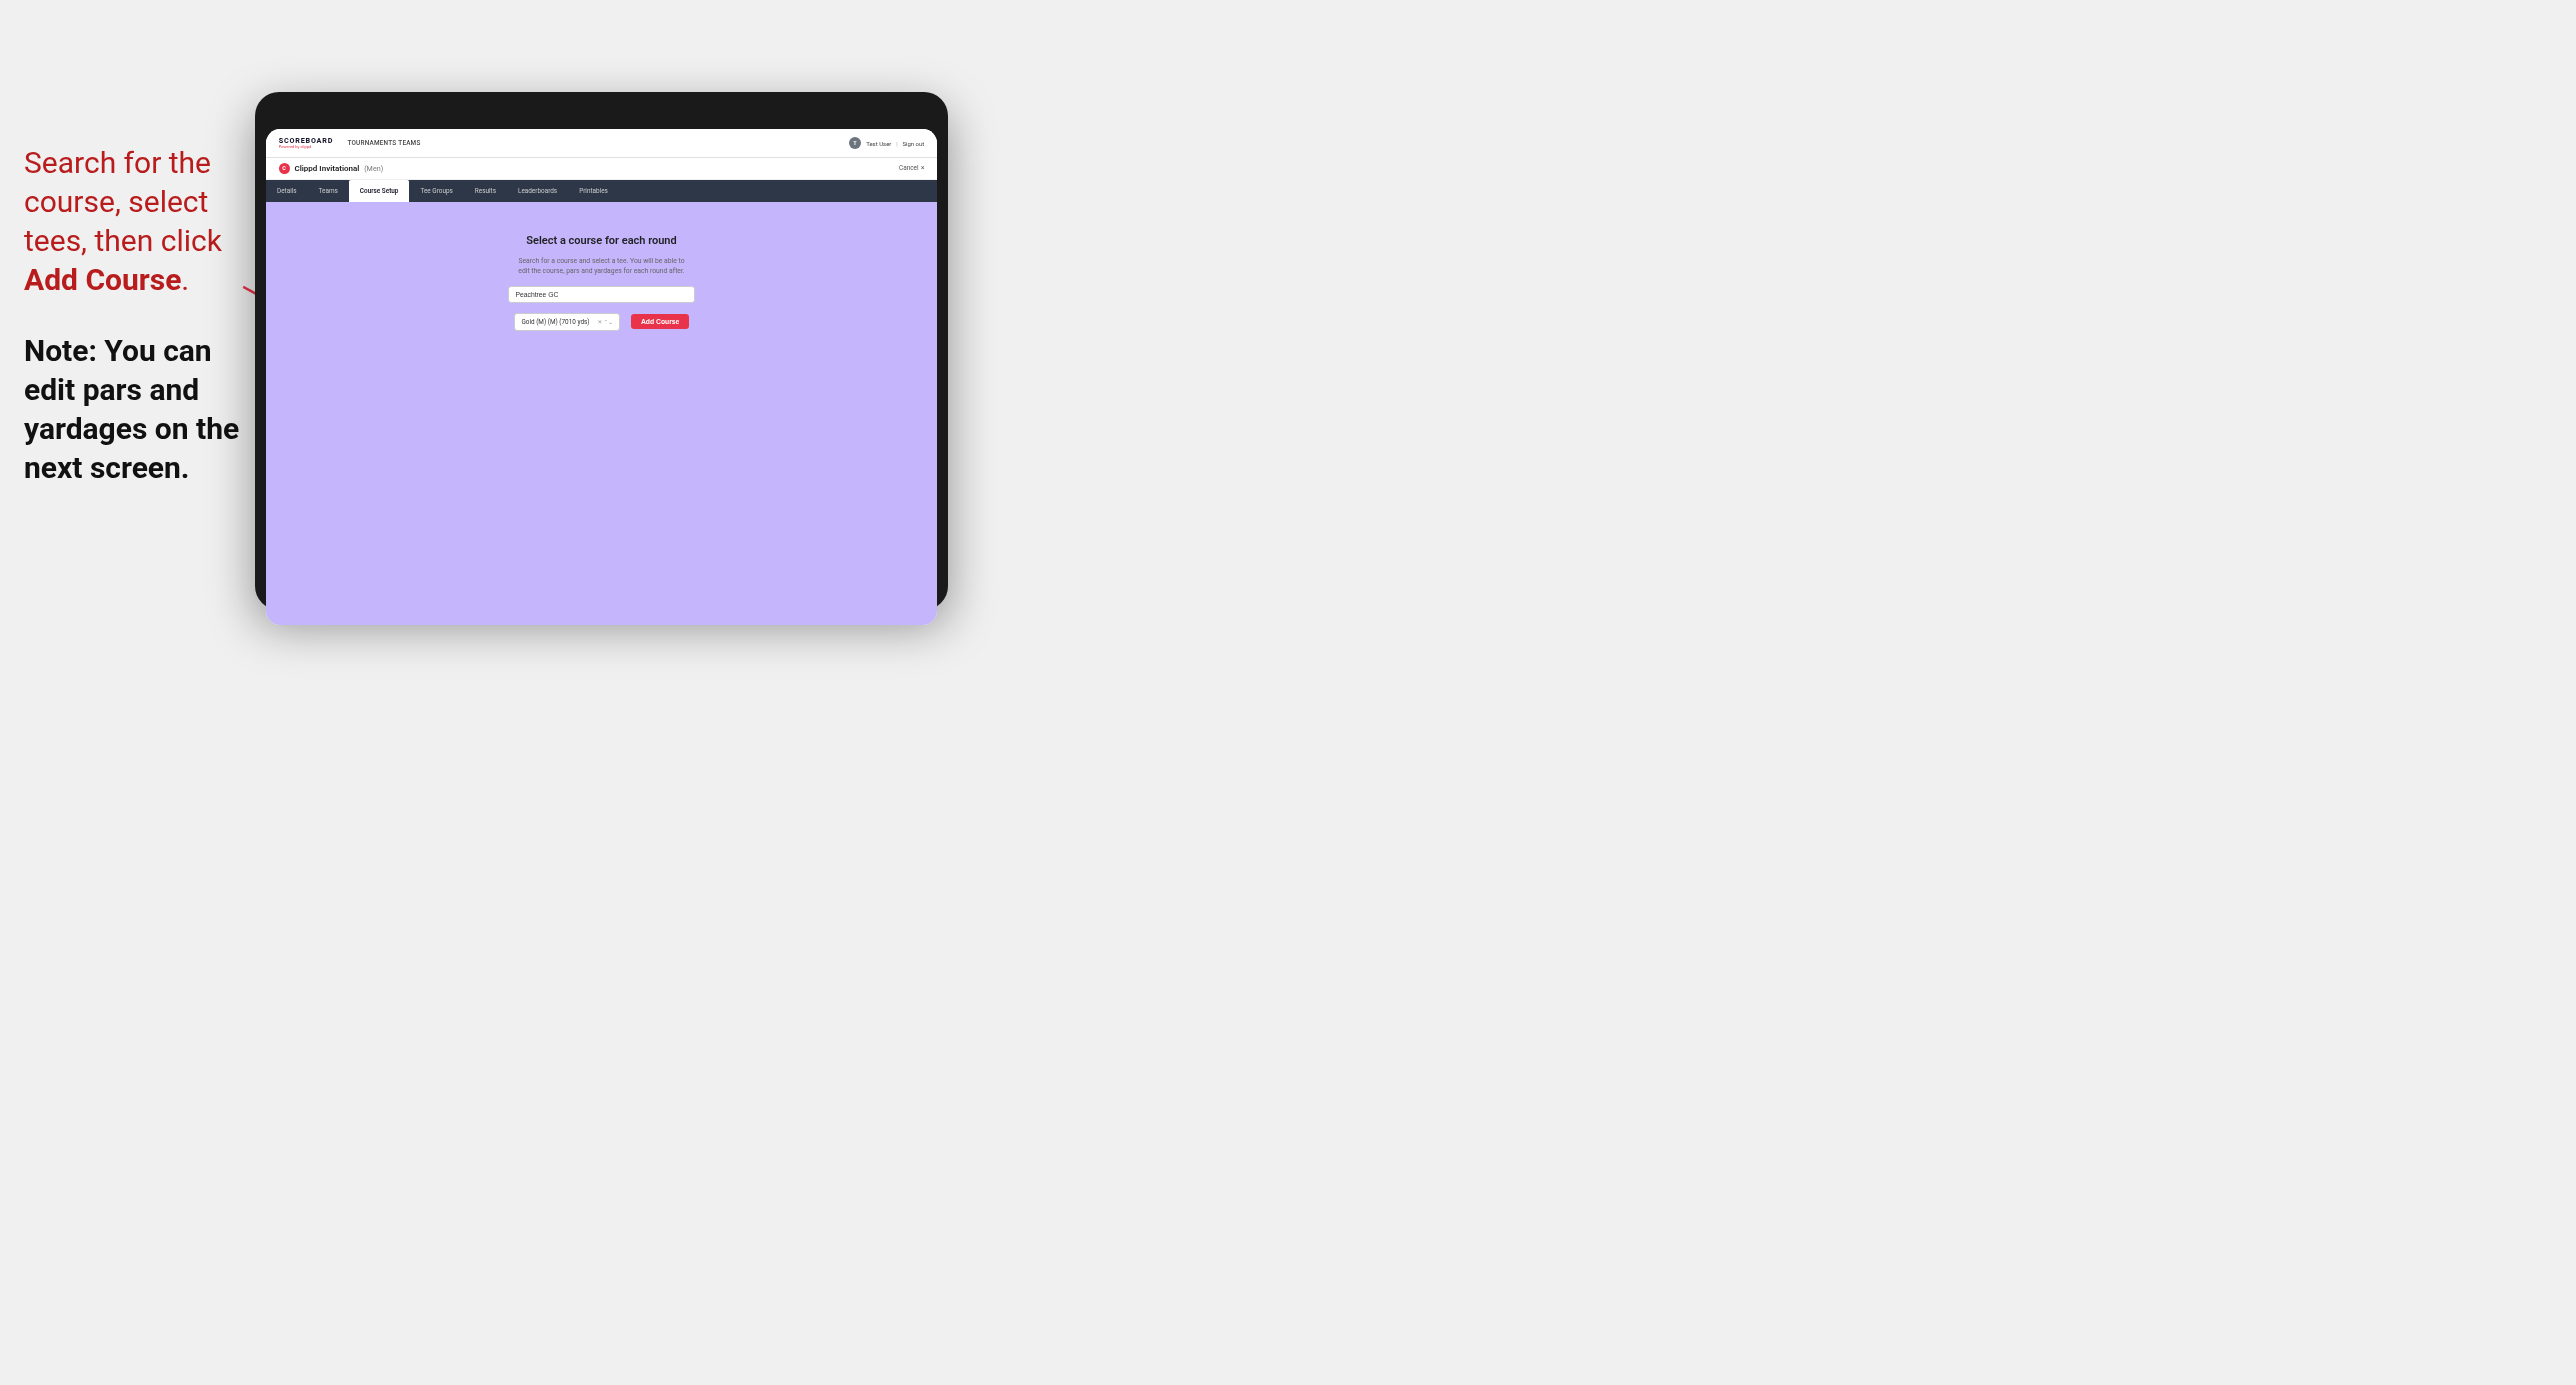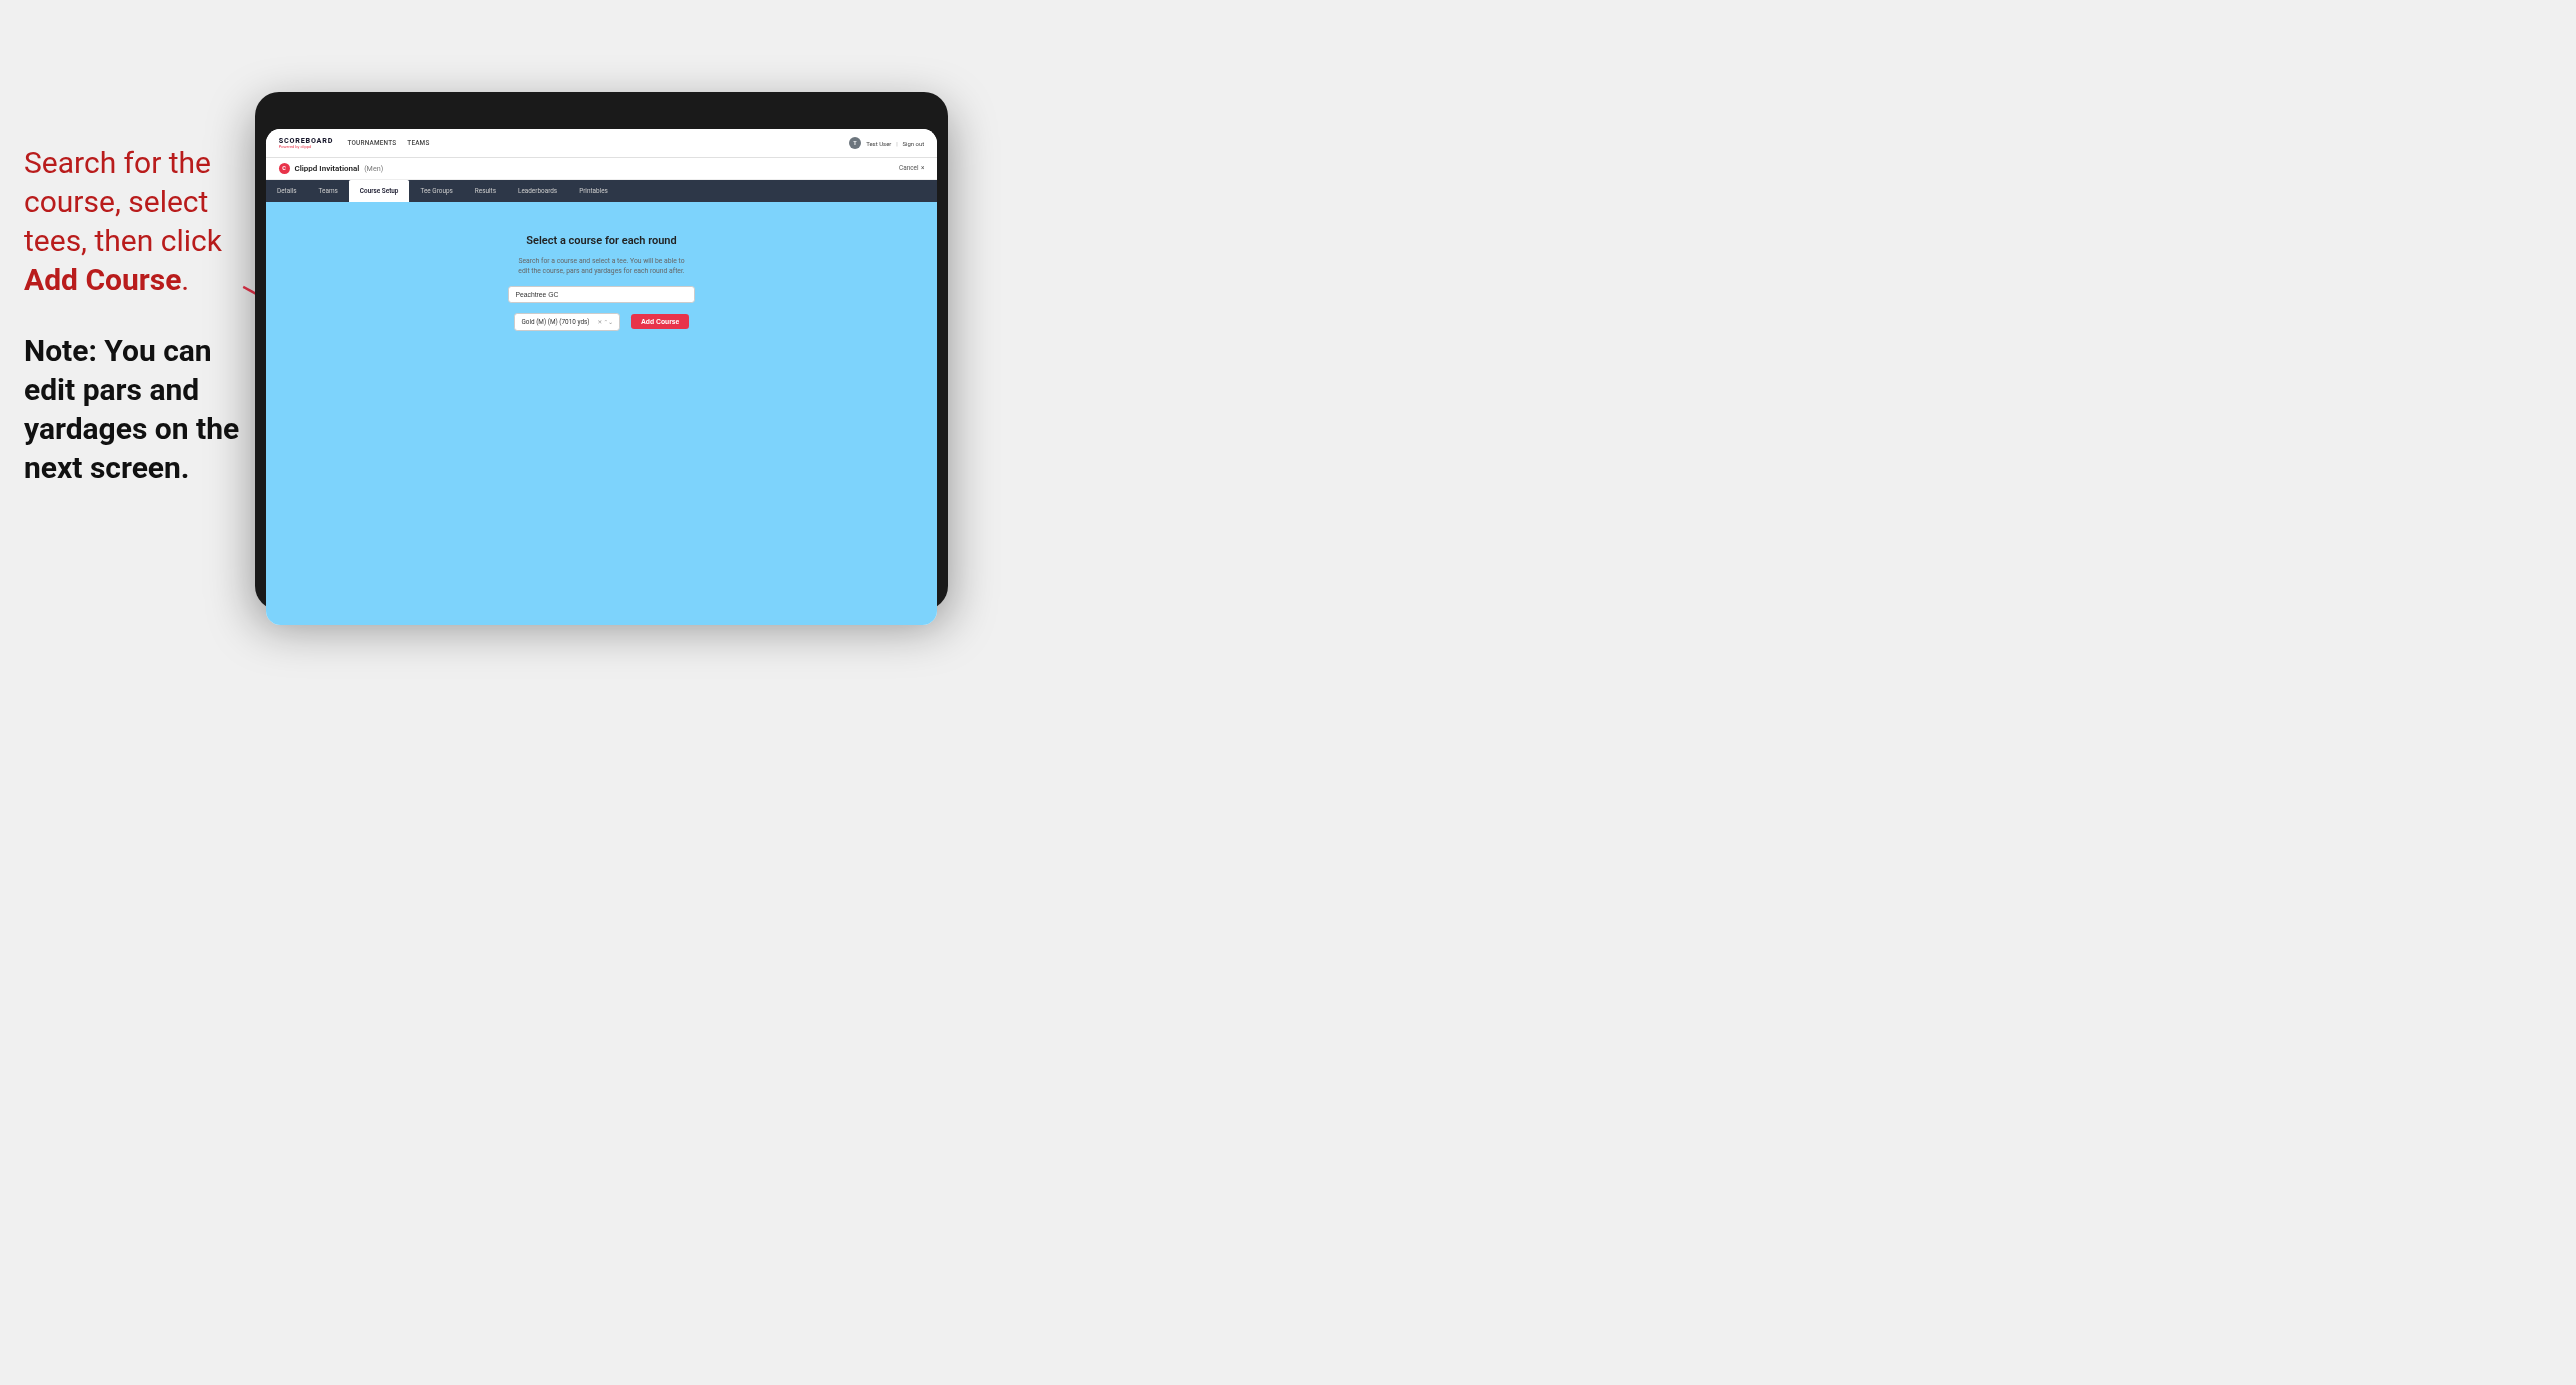--- a/index.html
+++ b/index.html
@@ -86,21 +86,21 @@
       color: #1a1a2e;
       letter-spacing: 0.8px;
       text-transform: uppercase;
     }
     .logo-sub {
       font-size: 4px;
       color: #e8334a;
     }
     .nav-links {
       display: flex;
-      gap: 11px;
+      gap: 2px;
     }
     .nav-link {
       font-size: 6.4px;
       color: #444;
       text-decoration: none;
       font-weight: 500;
       letter-spacing: 0.2px;
     }
     .navbar-right {
       display: flex;
@@ -198,21 +198,21 @@
     .tab-item.active {
       background: #fff;
       color: #1a1a2e;
       font-weight: 600;
       border-radius: 1.6px 1.6px 0 0;
     }
 
     
     .main-content {
       flex: 1;
-      background: #7dd3fc;
+      background: #c4b5fd;
       display: flex;
       align-items: flex-start;
       justify-content: center;
       padding: 32px 32px 16px;
       overflow: hidden;
     }
     .course-setup-panel {
       width: 271px;
       display: flex;
       flex-direction: column;

